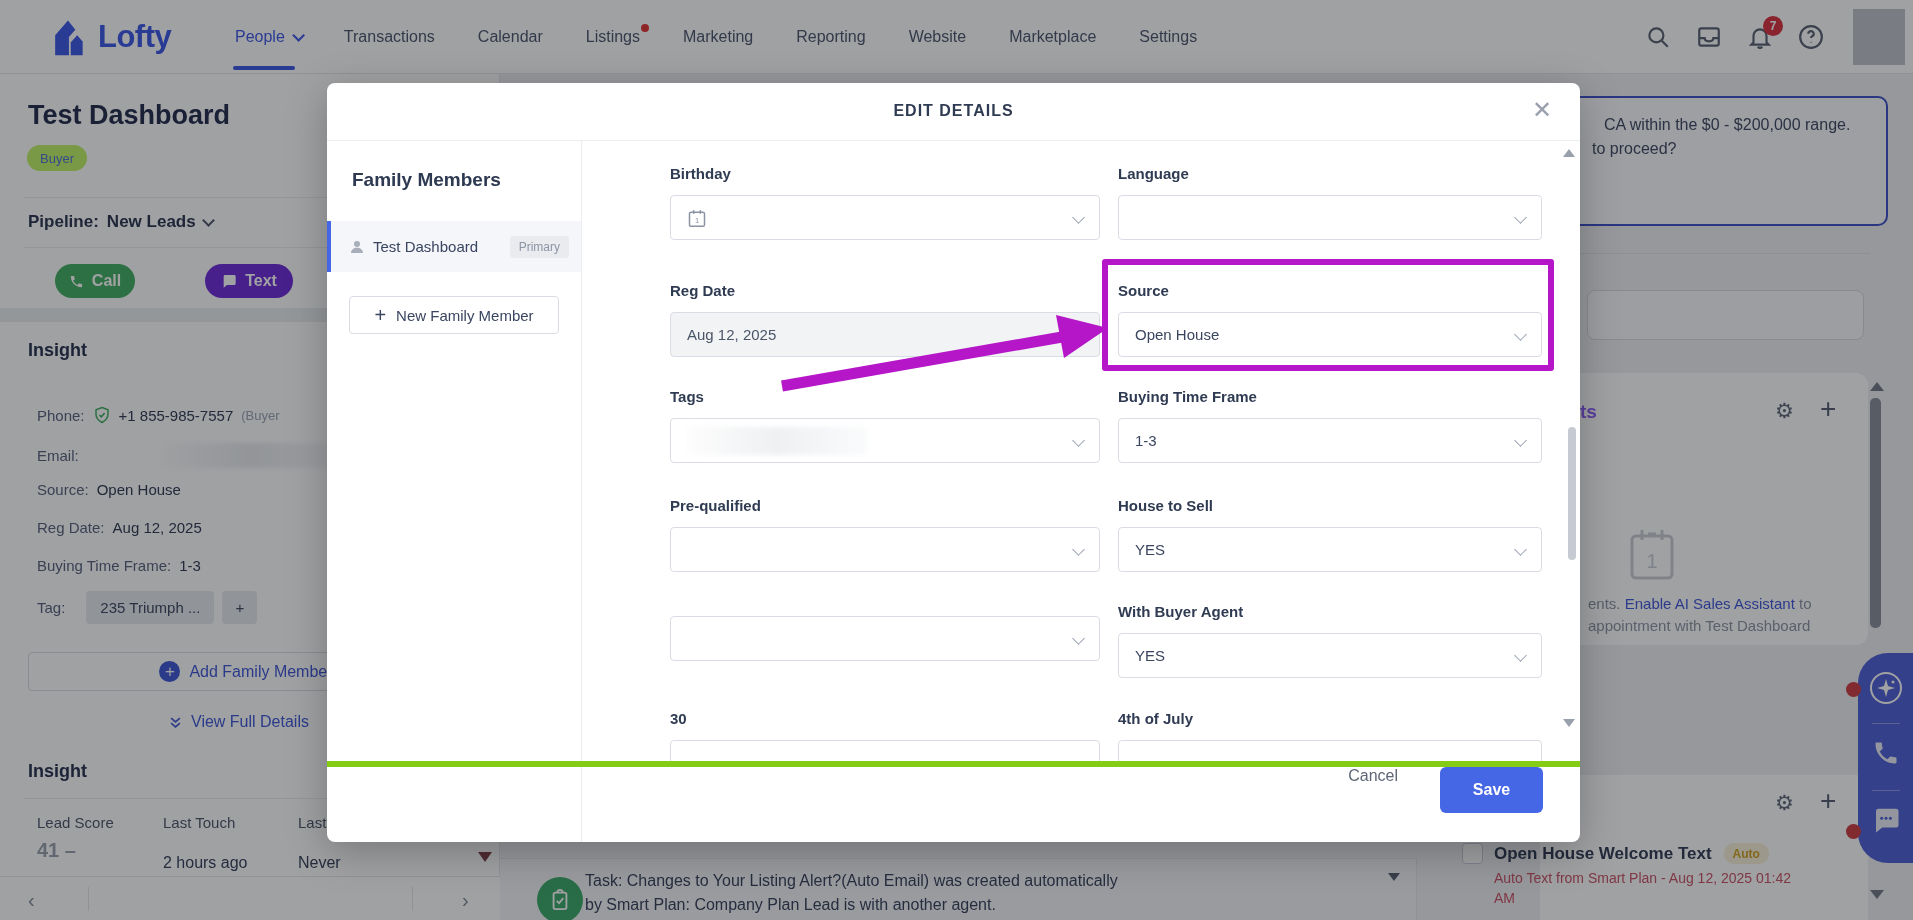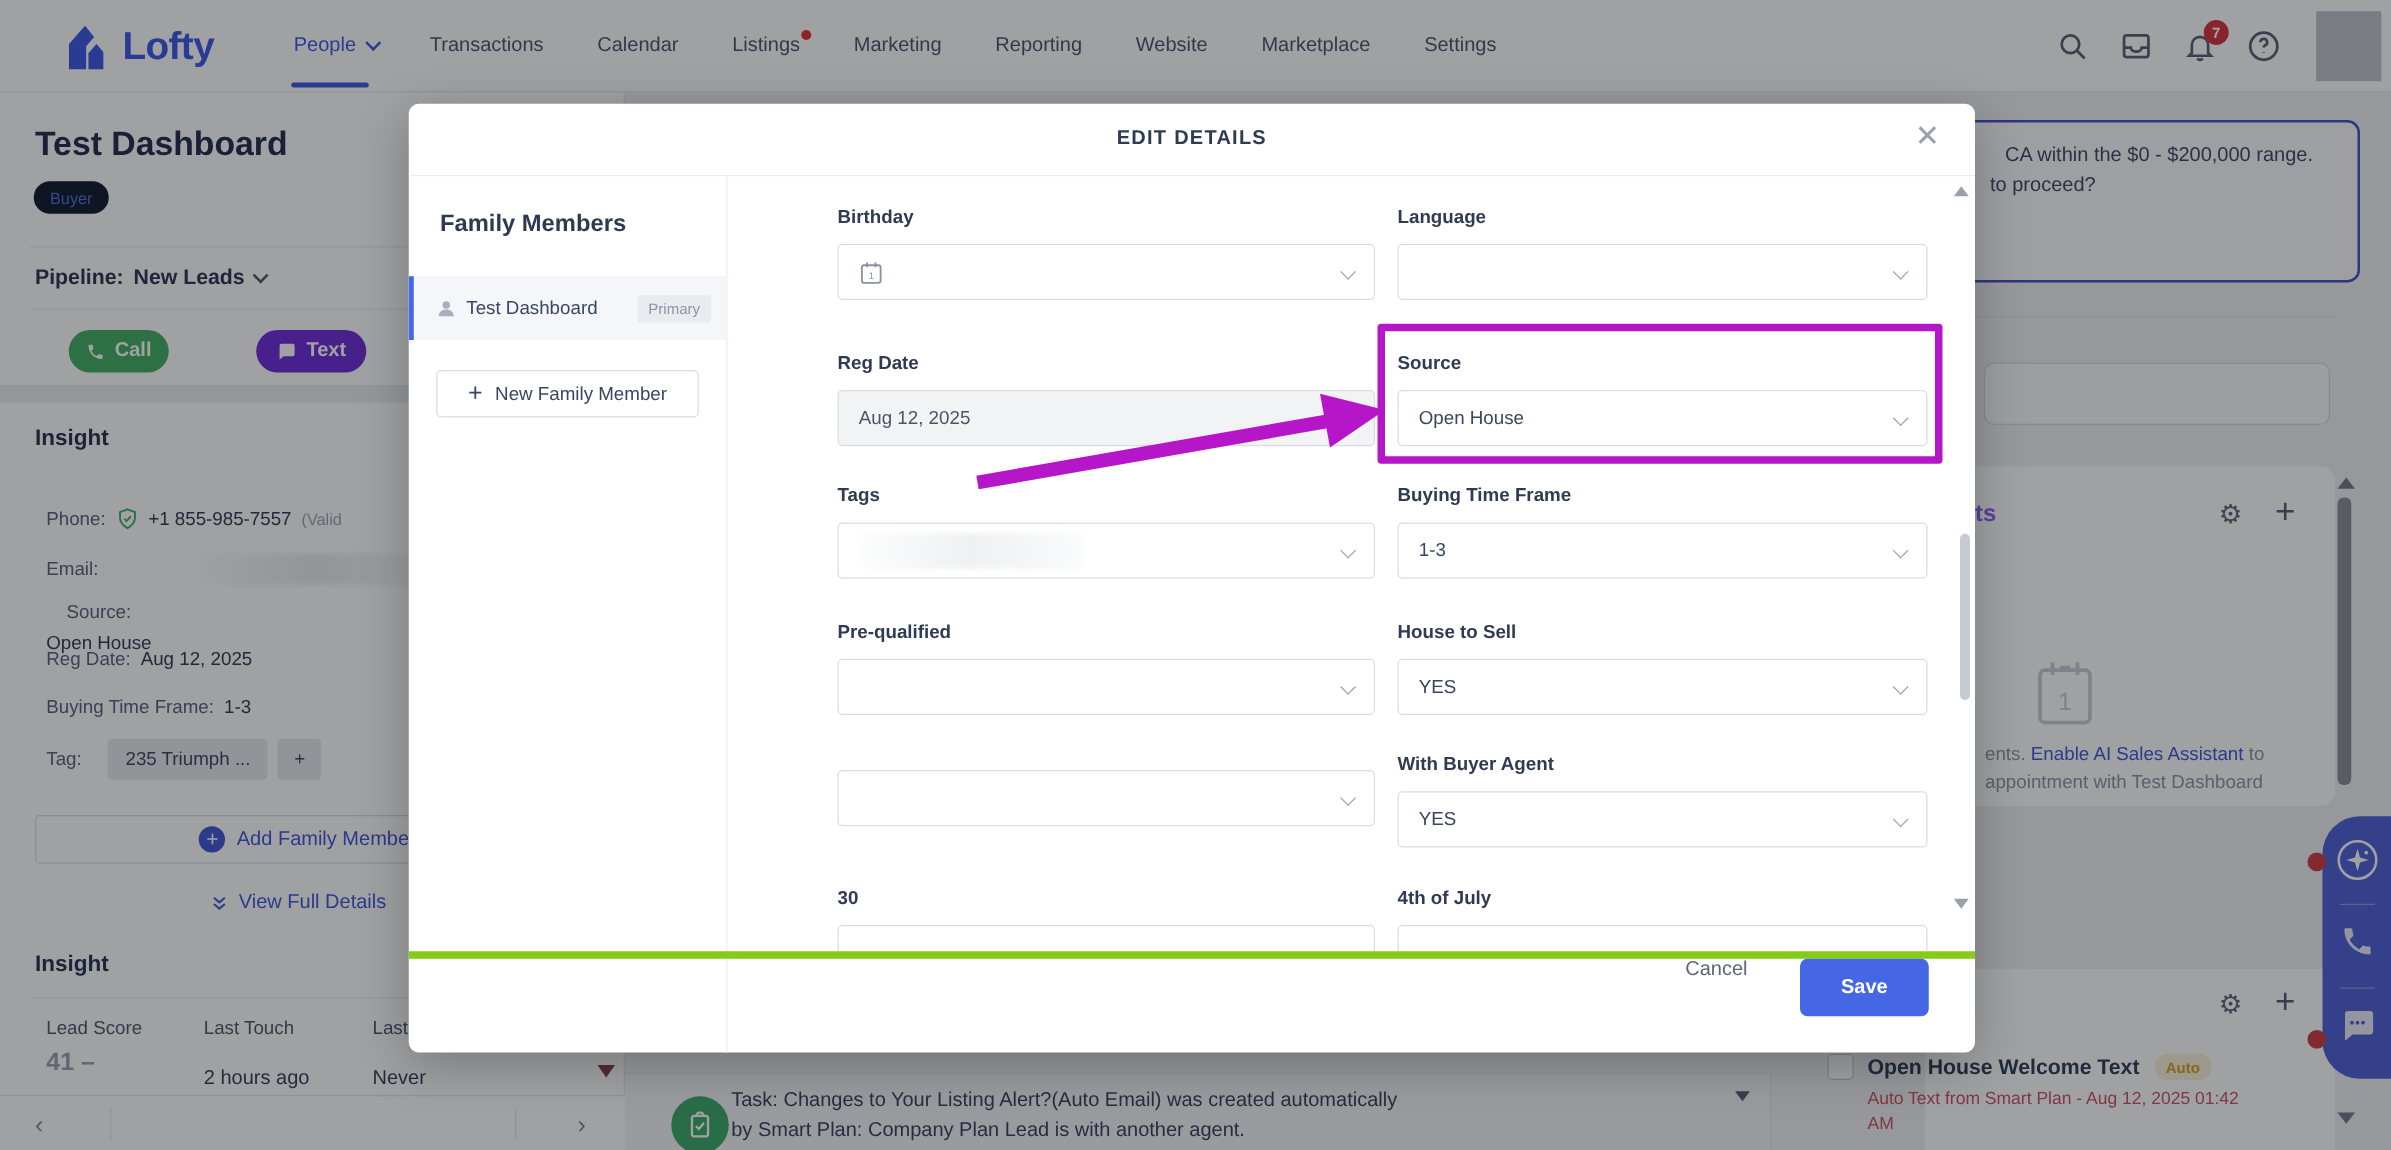--- a/index.html
+++ b/index.html
@@ -24,21 +24,21 @@
   .active-underline { position:absolute; left:-2px; bottom:-24px; width:62px; height:4px; border-radius:2px; background:#3b55e6; }
   .red-dot { position:absolute; top:-4px; right:-9px; width:8px; height:8px; border-radius:50%; background:#e03131; }
   .nav-right { position:absolute; right:8px; top:0; height:74px; display:flex; align-items:center; gap:25px; }
   .nav-icon { width:26px; height:26px; position:relative; color:#565f70; }
   .badge-7 { position:absolute; top:-8px; right:-10px; min-width:20px; height:20px; border-radius:10px; background:#d92f3e; color:#fff; font-size:12px; font-weight:bold; display:flex; align-items:center; justify-content:center; padding:0 4px; }
   .avatar { width:52px; height:56px; background:#bfc3ca; margin-left:4px; }
 
   
   .sidebar { position:absolute; top:74px; left:0; width:500px; height:846px; background:#ffffff; border-right:1px solid #e4e6ea; z-index:1; }
   .s-title { position:absolute; left:28px; top:26px; font-size:27px; font-weight:bold; color:#202a4a; }
-  .buyer-badge { position:absolute; left:27px; top:71px; height:26px; padding:0 13px; background:#0f172a; color:#4d6fd8; font-size:13px; border-radius:13px; display:flex; align-items:center; }
+  .buyer-badge { position:absolute; left:27px; top:71px; height:26px; padding:0 13px; background:#bef264; color:#4d6fd8; font-size:13px; border-radius:13px; display:flex; align-items:center; }
   .s-hr { position:absolute; left:24px; right:24px; height:1px; background:#ebedf0; }
   .pipeline { position:absolute; left:28px; top:138px; font-size:17px; font-weight:bold; color:#29334e; display:flex; align-items:center; gap:8px; }
   .chev { display:inline-block; width:9px; height:9px; border-right:2px solid #4a5468; border-bottom:2px solid #4a5468; transform:rotate(45deg); margin-top:-4px; }
   .pill-btn { position:absolute; top:190px; height:34px; border-radius:17px; color:#fff; font-size:16px; font-weight:bold; display:flex; align-items:center; justify-content:center; gap:8px; cursor:pointer; }
   .call-btn { left:55px; width:80px; background:#3fae60; }
   .text-btn { left:205px; width:88px; background:#6d28d9; }
   .gray-band { position:absolute; left:0; top:234px; width:100%; height:14px; background:#eceef1; }
   .details-title, .insight-title { position:absolute; left:28px; font-size:18px; font-weight:bold; color:#252f4c; }
   .d-row { position:absolute; left:37px; font-size:15px; white-space:nowrap; display:flex; align-items:center; gap:8px; }
   .d-label { color:#55607a; }
@@ -209,27 +209,27 @@
   <div class="gray-band"></div>
   <div class="details-title" style="top:266px;">Insight</div>
 
   <div class="d-row" style="top:332px;">
     <span class="d-label">Phone:</span>
     <svg width="18" height="18" viewBox="0 0 24 24" fill="none" stroke="#3fae60" stroke-width="2">
         <path d="M12 2l8 3v6c0 5-3.5 8.5-8 11-4.5-2.5-8-6-8-11V5z"></path>
         <polyline points="8.5,12 11,14.5 15.5,9.5"></polyline>
       </svg>
     <span class="d-value">+1 855-985-7557</span>
-    <span class="d-suffix">(Valid</span>
+    <span class="d-suffix">(Buyer</span>
   </div>
   <div class="d-row" style="top:369px;">
     <span class="d-label">Email:</span>
     <span class="blur-block" style="margin-left:75px;"></span>
   </div>
-  <div class="d-row" style="top:407px;flex-direction:column;">
+  <div class="d-row" style="top:407px;">
     <span class="d-label">Source:</span>
     <span class="d-value">Open House</span>
   </div>
   <div class="d-row" style="top:445px;">
     <span class="d-label">Reg Date:</span>
     <span class="d-value">Aug 12, 2025</span>
   </div>
   <div class="d-row" style="top:483px;">
     <span class="d-label">Buying Time Frame:</span>
     <span class="d-value">1-3</span>

